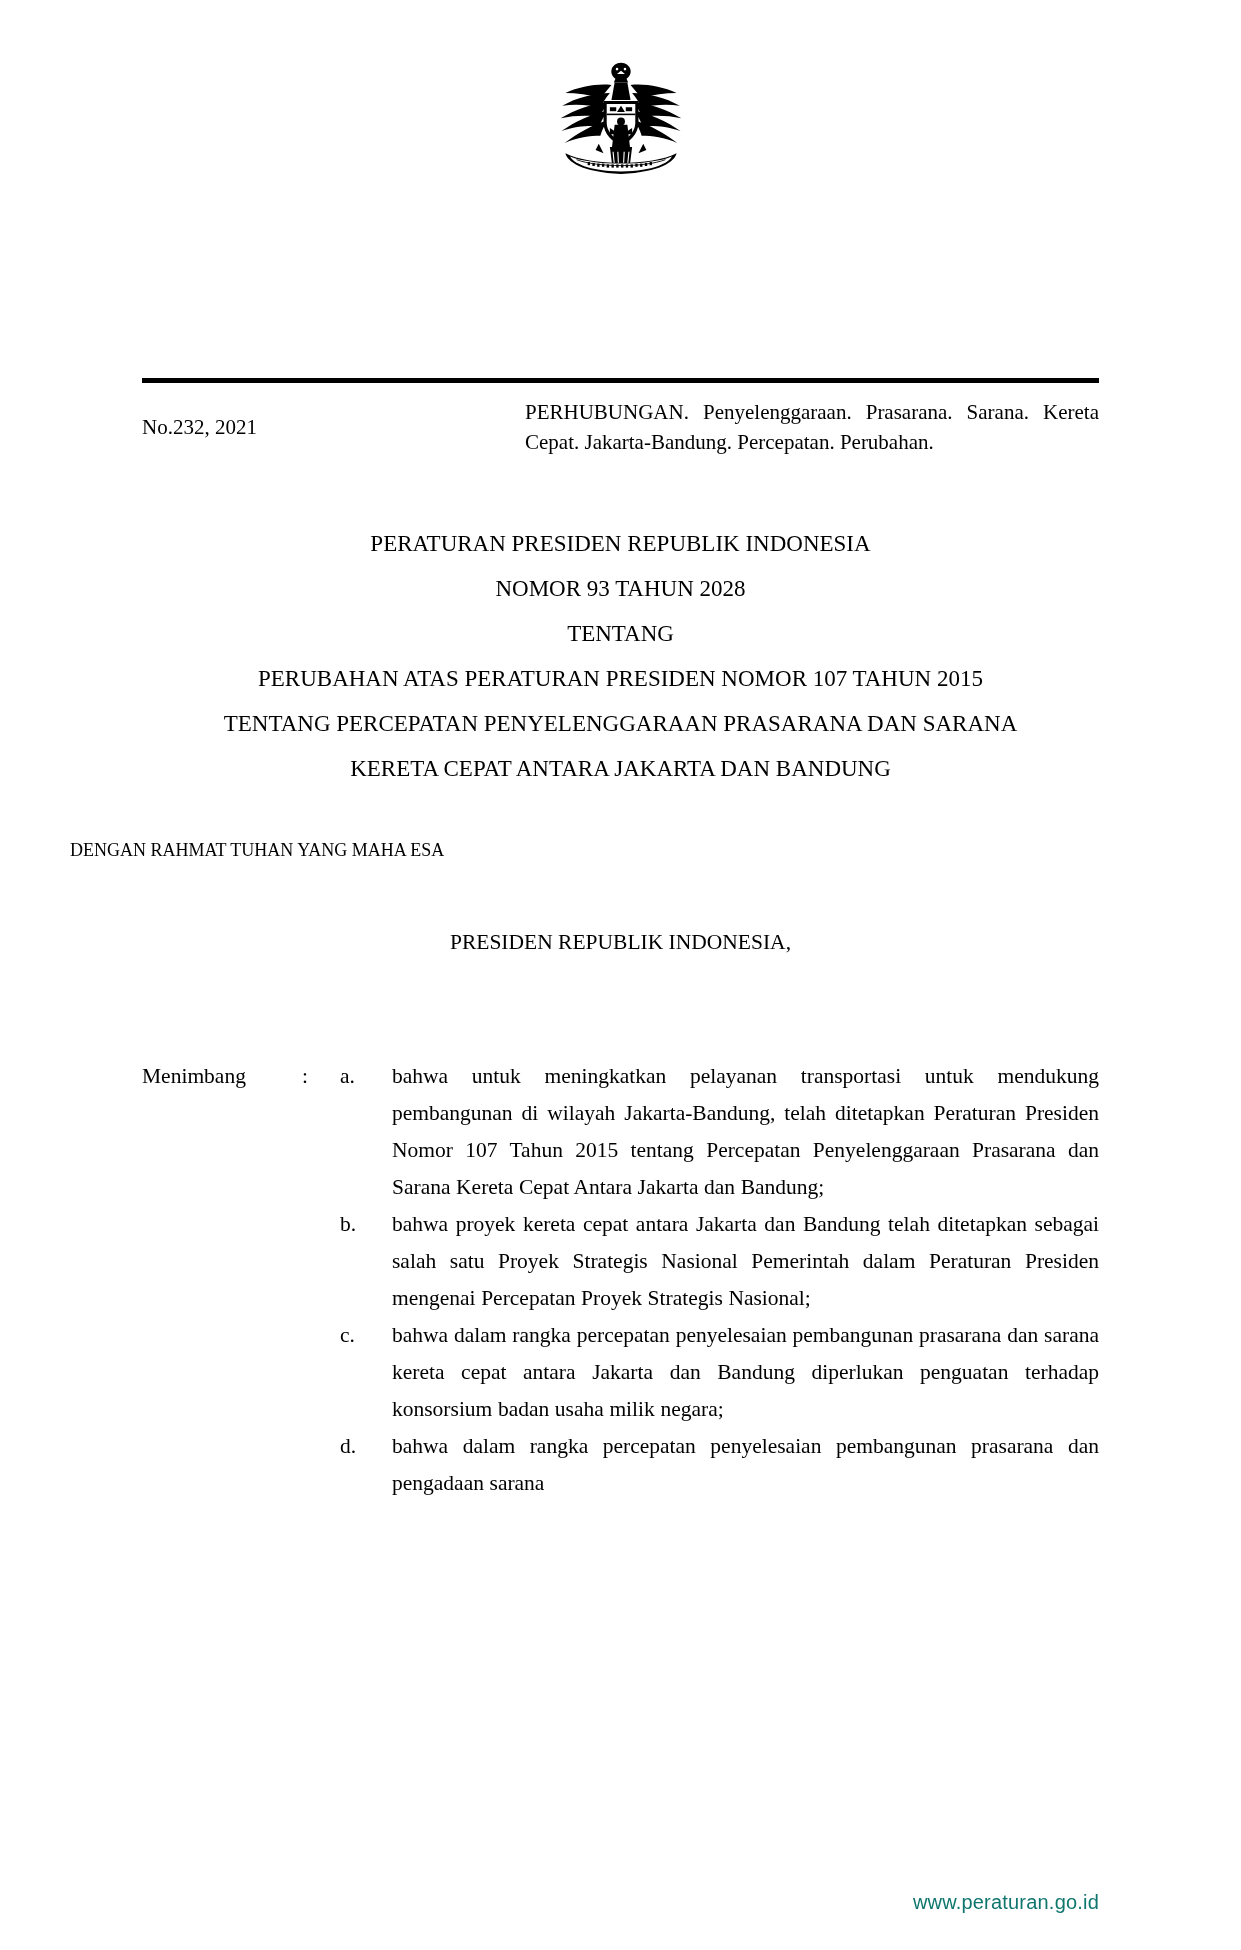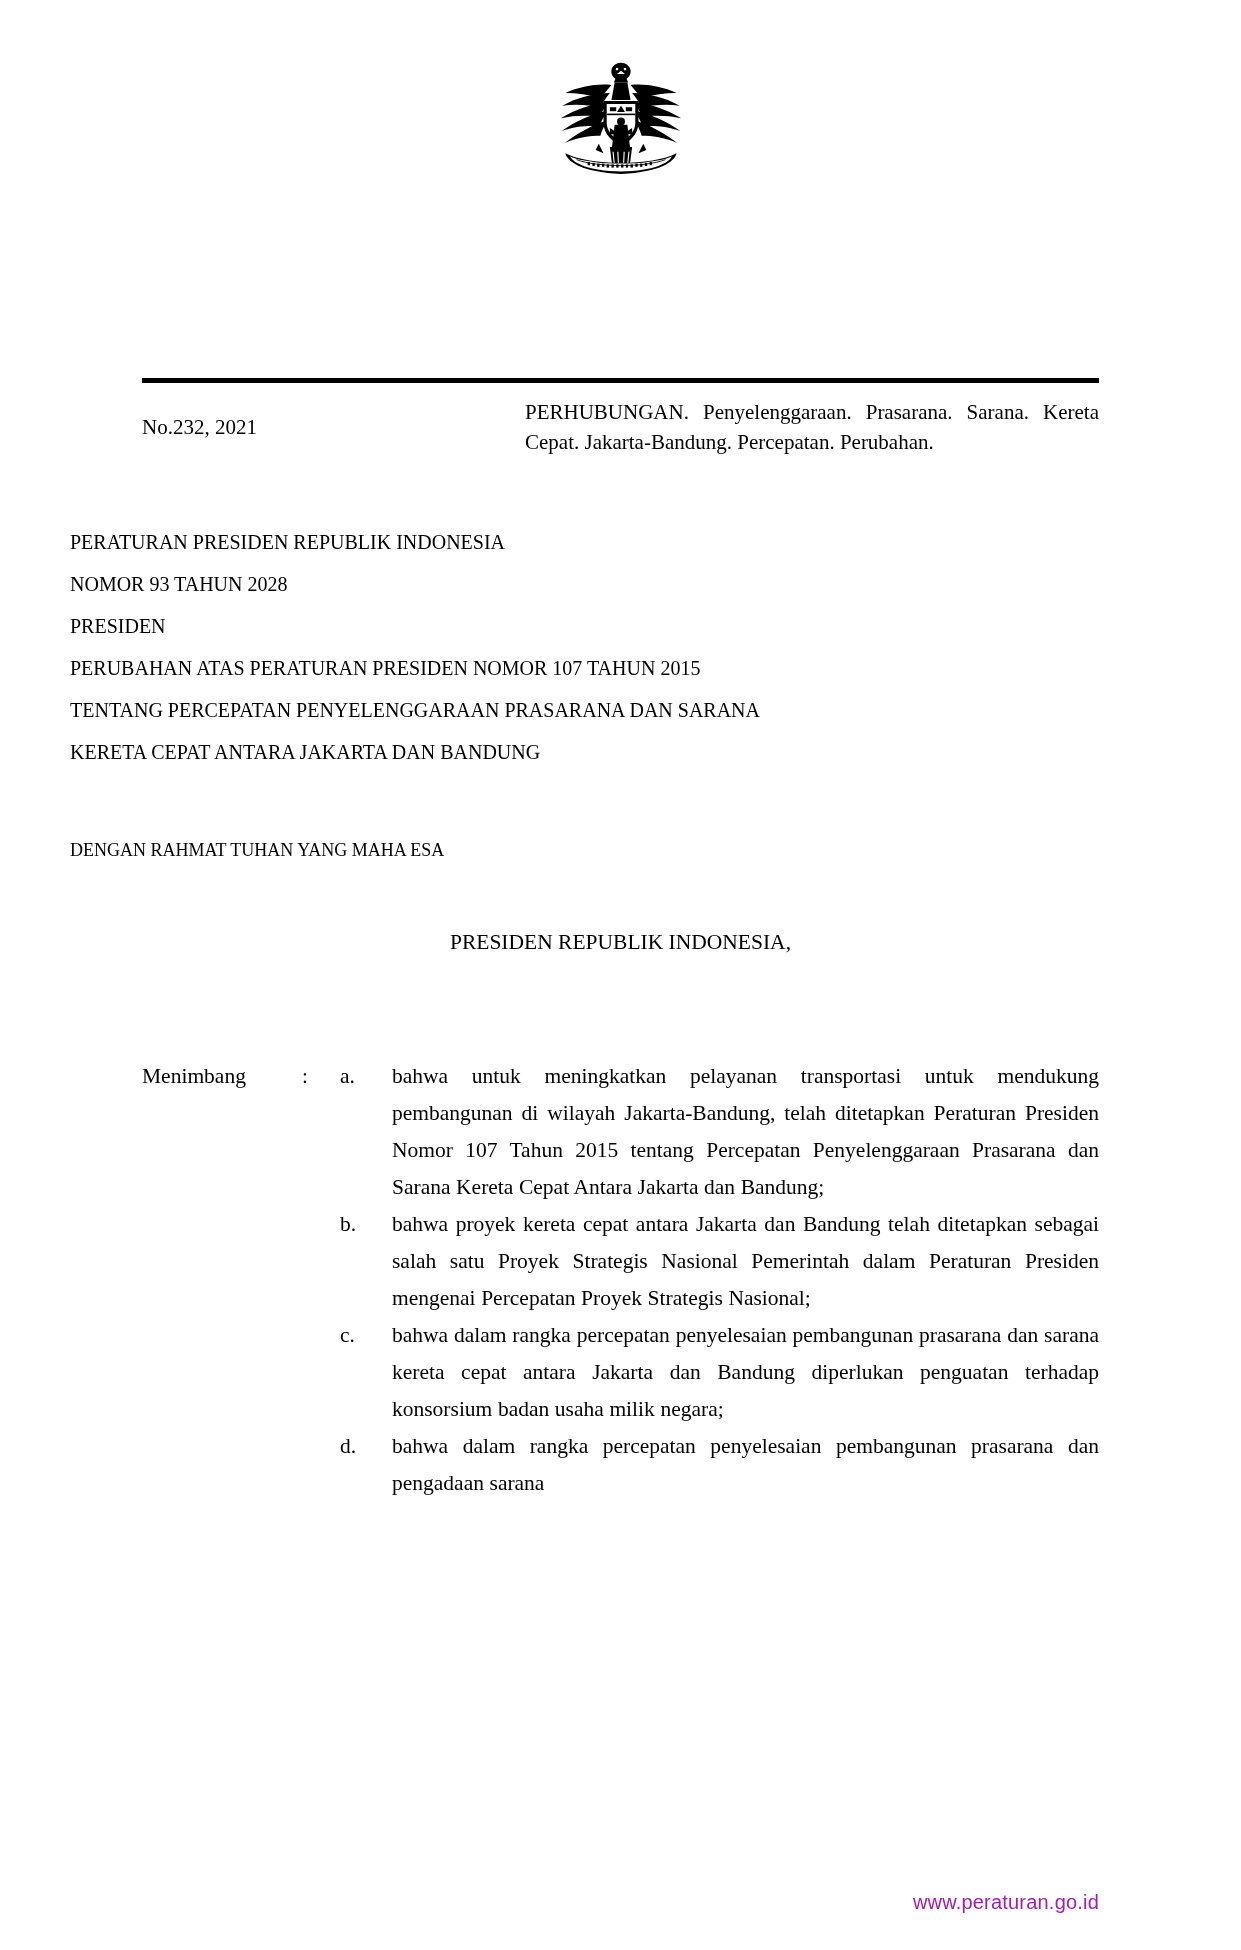--- a/index.html
+++ b/index.html
@@ -91,21 +91,22 @@
     hyphens: none;
     margin-left: 28px;
   }
 
   
   .title-block {
     position: absolute;
     top: 532px;
     left: 70px;
     width: 1101px;
-    font-size: 20px;
+    text-align: center;
+    font-size: 23px;
     line-height: 1.0;
   }
   .title-block .tline {
     display: block;
     margin-bottom: 22px;
     white-space: nowrap;
   }
   .title-block .tline:last-child { margin-bottom: 0; }
 
   .invocation {
@@ -173,21 +174,21 @@
   .footer {
     position: absolute;
     bottom: 36px;
     left: 0;
     width: 100%;
     padding-right: 142px;
     box-sizing: border-box;
     text-align: right;
     font-family: "Liberation Sans", "DejaVu Sans", sans-serif;
     font-size: 20px;
-    color: #a21caf;
+    color: #0f766e;
     letter-spacing: 0.2px;
   }
 </style>
 </head>
 <body>
 
 <div class="page">
 
   <div class="emblem-wrap">
     <svg class="emblem" viewBox="0 0 200 170" aria-hidden="true">
@@ -261,21 +262,21 @@
   <div class="rule"></div>
 
   <div class="header-info">
     <div class="issue">No.232, 2021</div>
     <div class="subjects">PERHUBUNGAN. Penyelenggaraan. Prasarana. Sarana. Kereta Cepat. Jakarta-Bandung. Percepatan. Perubahan.</div>
   </div>
 
   <div class="title-block">
     <span class="tline">PERATURAN PRESIDEN REPUBLIK INDONESIA</span>
     <span class="tline">NOMOR 93 TAHUN 2028</span>
-    <span class="tline">PRESIDEN</span>
+    <span class="tline">TENTANG</span>
     <span class="tline">PERUBAHAN ATAS PERATURAN PRESIDEN NOMOR 107 TAHUN 2015</span>
     <span class="tline">TENTANG PERCEPATAN PENYELENGGARAAN PRASARANA DAN SARANA</span>
     <span class="tline">KERETA CEPAT ANTARA JAKARTA DAN BANDUNG</span>
   </div>
 
   <div class="invocation">DENGAN RAHMAT TUHAN YANG MAHA ESA</div>
   <div class="signatory">PRESIDEN REPUBLIK INDONESIA,</div>
 
   <div class="considering">
     <div class="considering-row">

